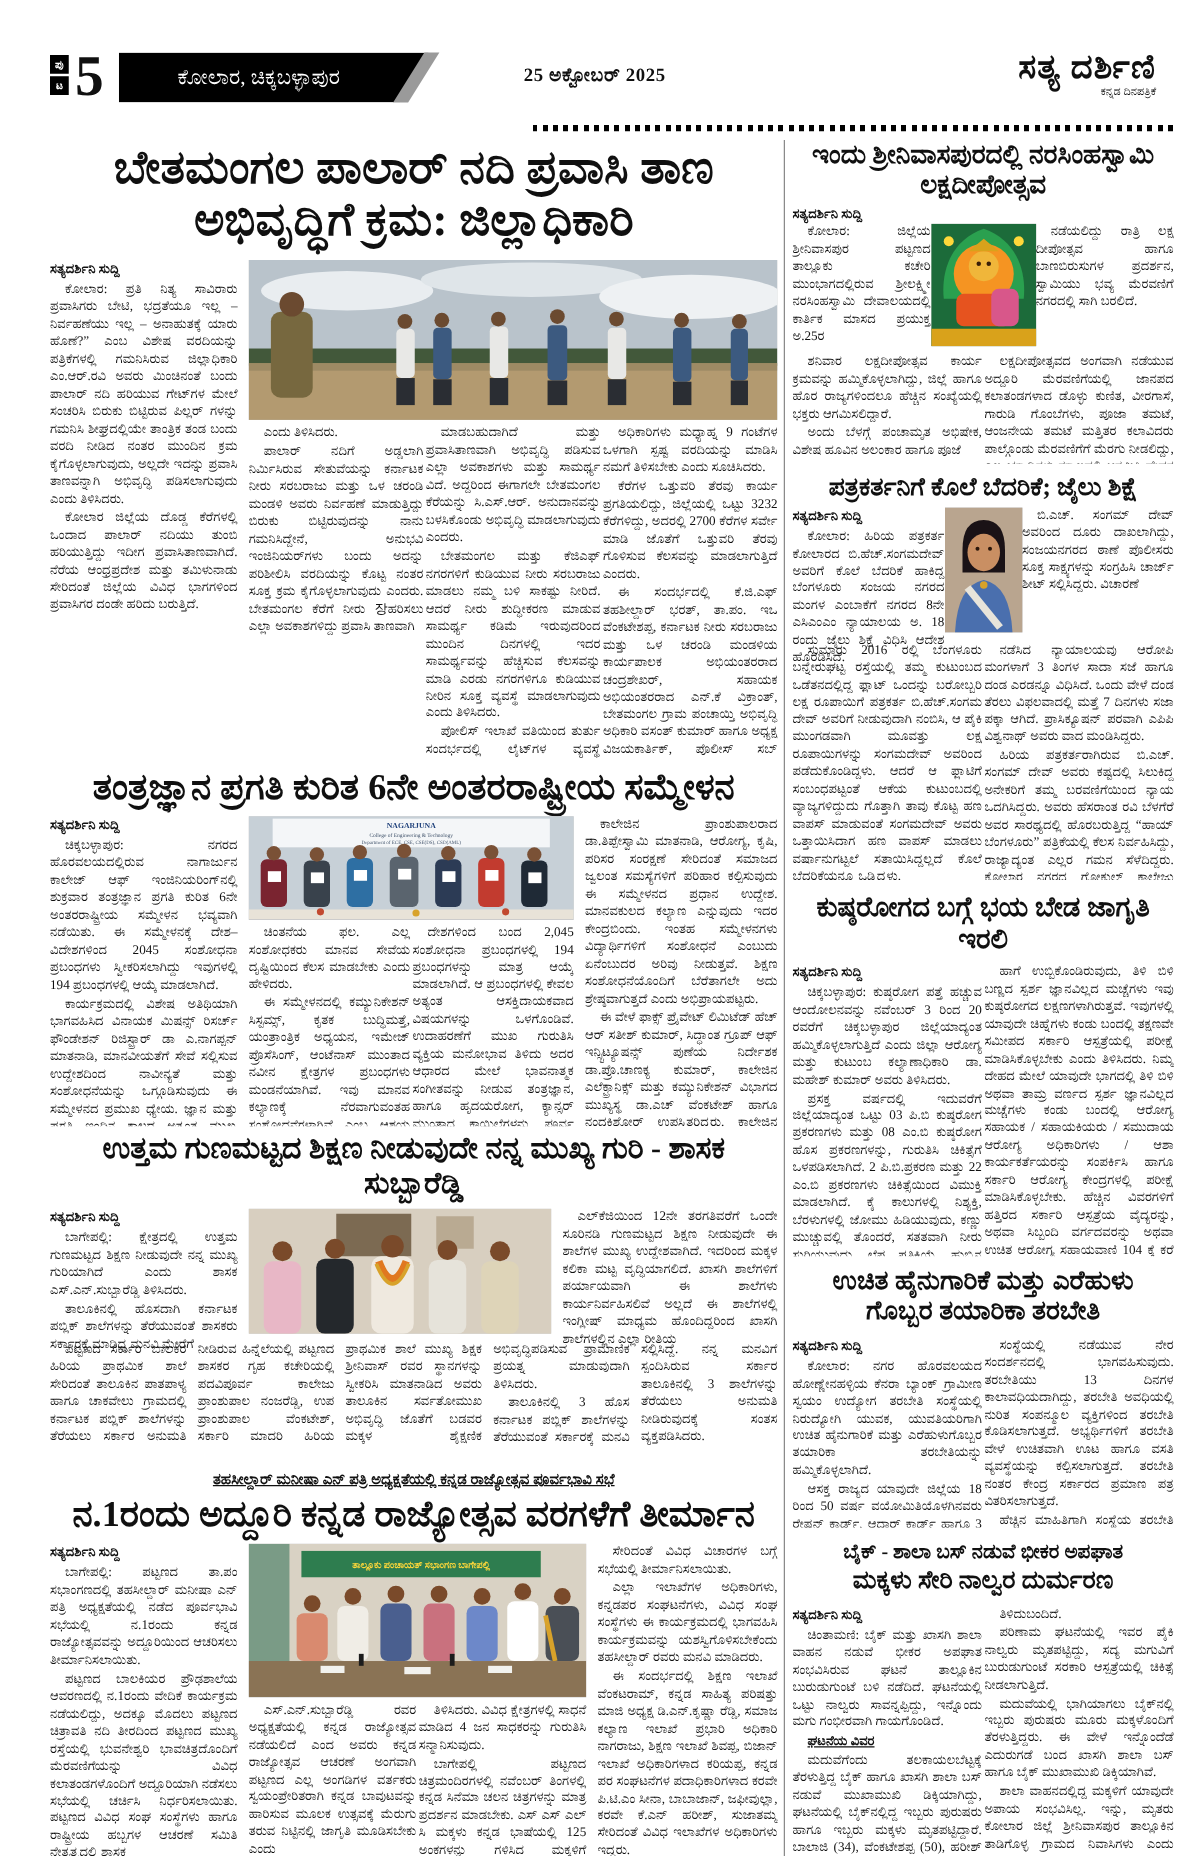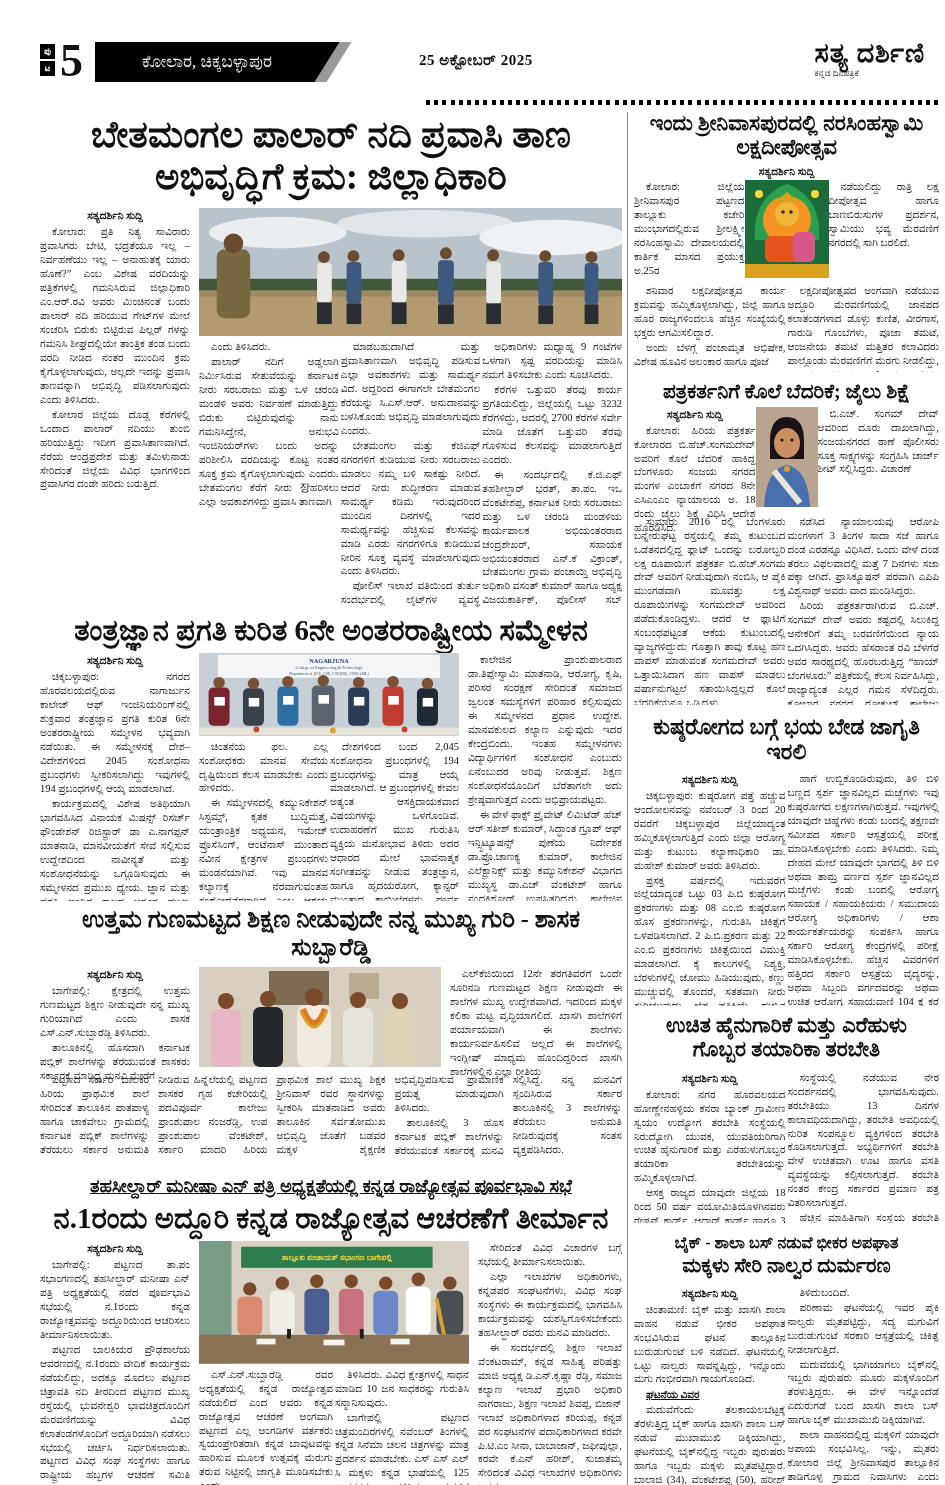--- a/index.html
+++ b/index.html
@@ -12,42 +12,42 @@
   .pgbadges{display:flex;flex-direction:column;gap:2px;margin-top:4px}
   .badge{width:15px;height:15px;background:#000;color:#fff;font-size:8.5px;font-weight:bold;
          display:flex;align-items:center;justify-content:center}
   .pgnum{font-size:46px;font-weight:bold;line-height:.82;margin:2px 12px 0 5px}
   .edwrap{display:flex;margin-top:2px}
   .edbox{background:#000;color:#fff;height:40px;min-width:248px;display:flex;align-items:center;
          justify-content:center;font-weight:normal;font-size:17px;
          clip-path:polygon(0 0,100% 0,calc(100% - 28px) 100%,0 100%);padding:0 40px 0 16px}
   .edshadow{width:12px;height:40px;background:#9a9a9a;transform:skewX(-32deg);margin-left:-16px}
   .dateline{font-weight:bold;font-size:15px;margin:12px 0 0 80px;letter-spacing:.5px}
-  .brand{margin-left:auto;text-align:left;margin-right:14px;margin-top:0}
+  .brand{margin-left:auto;text-align:right;margin-right:14px;margin-top:0}
   .brand-name{font-size:27px;font-weight:bold;letter-spacing:1px;line-height:1}
   .brand-tag{font-size:9px;margin-top:1px}
   .dotrow{height:5px;margin:4px 0 3px 386px;
           background:repeating-linear-gradient(90deg,#000 0 4px,transparent 4px 8.2px)}
   
   .cols{display:flex;align-items:stretch}
   .leftsec{width:582px;flex:none}
   .vr{width:1px;background:#8a8a8a;margin:4px 6px 0 5px}
   .rightsec{flex:1;min-width:0;padding-top:2px}
   article{overflow:hidden}
   .nh{font-weight:bold;text-align:center;line-height:1.14}
   .h-main{font-size:37px;padding:6px 0 10px}
   .h-sub{font-size:29px;padding:4px 0 6px}
   .h-edu{font-size:24px;padding:3px 0 6px}
-  .kicker{font-weight:bold;text-align:center;font-size:18px;text-decoration:underline;padding:4px 0 1px}
+  .kicker{font-weight:bold;text-align:center;font-size:12px;text-decoration:underline;padding:4px 0 1px}
   .h-r1{font-size:21px;padding:2px 6px 5px}
   .h-r2{font-size:20px;padding:2px 0 4px}
   .h-r3{font-size:22px;padding:3px 0 4px}
   .h-r5{font-size:20px;padding:0 0 5px}
   .k-r5{font-size:16px;text-decoration:none;padding:5px 0 2px}
-  .byline{font-weight:bold;text-align:center;font-size:10.5px;margin:1px 0 2px}
+  .byline{font-weight:bold;text-align:left;font-size:10.5px;margin:1px 0 2px}
   .row{display:flex;gap:9px}
   .ncol{font-size:10.5px;line-height:1.33;text-align:justify;min-width:0}
   .ncol p{text-indent:12px;margin-bottom:1px}
   .band{display:flex;gap:2px;margin-top:4px}
   .band>.ncol{flex:1}
   .photo{display:block;width:100%;height:auto;background:#ccc}
   .subhead{font-size:10.5px;font-weight:bold;text-decoration:underline;margin:2px 0 1px;text-indent:12px}
   
   .art-palar .row{height:400px}
   .art-palar .c1{width:150px;flex:none}
@@ -289,21 +289,21 @@
             </div>
         </div>
         <div class="mc5">
             <p>ಪಟ್ಟಣದ ಸರ್ಕಾರಿ ಬಾಲಕರ ಹಿರಿಯ ಪ್ರಾಥಮಿಕ ಶಾಲೆ ಸೇರಿದಂತೆ ತಾಲೂಕಿನ ಪಾತಪಾಳ್ಯ ಹಾಗೂ ಚಾಕವೇಲು ಗ್ರಾಮದಲ್ಲಿ ಕರ್ನಾಟಕ ಪಬ್ಲಿಕ್ ಶಾಲೆಗಳನ್ನು ತೆರೆಯಲು ಸರ್ಕಾರ ಅನುಮತಿ ನೀಡಿರುವ ಹಿನ್ನೆಲೆಯಲ್ಲಿ ಪಟ್ಟಣದ ಶಾಸಕರ ಗೃಹ ಕಚೇರಿಯಲ್ಲಿ ಪದವಿಪೂರ್ವ ಕಾಲೇಜು ಪ್ರಾಂಶುಪಾಲ ನಂಜರೆಡ್ಡಿ, ಉಪ ಪ್ರಾಂಶುಪಾಲ ವೆಂಕಟೇಶ್, ಸರ್ಕಾರಿ ಮಾದರಿ ಹಿರಿಯ ಪ್ರಾಥಮಿಕ ಶಾಲೆ ಮುಖ್ಯ ಶಿಕ್ಷಕ ಶ್ರೀನಿವಾಸ್ ರವರ ಸ್ಥಾನಗಳನ್ನು ಸ್ವೀಕರಿಸಿ ಮಾತನಾಡಿದ ಅವರು ತಾಲೂಕಿನ ಸರ್ವತೋಮುಖ ಅಭಿವೃದ್ಧಿ ಜೊತೆಗೆ ಬಡವರ ಮಕ್ಕಳ ಶೈಕ್ಷಣಿಕ ಅಭಿವೃದ್ಧಿಪಡಿಸುವ ಪ್ರಾಮಾಣಿಕ ಪ್ರಯತ್ನ ಮಾಡುವುದಾಗಿ ತಿಳಿಸಿದರು.</p>
             <p>ತಾಲೂಕಿನಲ್ಲಿ 3 ಹೊಸ ಕರ್ನಾಟಕ ಪಬ್ಲಿಕ್ ಶಾಲೆಗಳನ್ನು ತೆರೆಯುವಂತೆ ಸರ್ಕಾರಕ್ಕೆ ಮನವಿ ಸಲ್ಲಿಸಿದ್ದೆ. ನನ್ನ ಮನವಿಗೆ ಸ್ಪಂದಿಸಿರುವ ಸರ್ಕಾರ ತಾಲೂಕಿನಲ್ಲಿ 3 ಶಾಲೆಗಳನ್ನು ತೆರೆಯಲು ಅನುಮತಿ ನೀಡಿರುವುದಕ್ಕೆ ಸಂತಸ ವ್ಯಕ್ತಪಡಿಸಿದರು.</p>
           </div>
       </article>
 
       <article class="art-raj">
         <div class="kicker">ತಹಸೀಲ್ದಾರ್ ಮನೀಷಾ ಎನ್ ಪತ್ರಿ ಅಧ್ಯಕ್ಷತೆಯಲ್ಲಿ ಕನ್ನಡ ರಾಜ್ಯೋತ್ಸವ ಪೂರ್ವಭಾವಿ ಸಭೆ</div>
-        <h2 class="nh h-sub">ನ.1ರಂದು ಅದ್ದೂರಿ ಕನ್ನಡ ರಾಜ್ಯೋತ್ಸವ ಆಚರಣೆಗೆ ತೀರ್ಮಾನ</h2>
+        <h2 class="nh h-sub">ನ.1ರಂದು ಅದ್ದೂರಿ ಕನ್ನಡ ರಾಜ್ಯೋತ್ಸವ ವರಗಳೆಗೆ ತೀರ್ಮಾನ</h2>
         <div class="row">
           <div class="ncol c1">
             <div class="byline">ಸತ್ಯದರ್ಶಿನಿ ಸುದ್ದಿ</div>
             <div>
                 <p>ಬಾಗೇಪಲ್ಲಿ: ಪಟ್ಟಣದ ತಾ.ಪಂ ಸಭಾಂಗಣದಲ್ಲಿ ತಹಸೀಲ್ದಾರ್ ಮನೀಷಾ ಎನ್ ಪತ್ರಿ ಅಧ್ಯಕ್ಷತೆಯಲ್ಲಿ ನಡೆದ ಪೂರ್ವಭಾವಿ ಸಭೆಯಲ್ಲಿ ನ.1ರಂದು ಕನ್ನಡ ರಾಜ್ಯೋತ್ಸವವನ್ನು ಅದ್ದೂರಿಯಿಂದ ಆಚರಿಸಲು ತೀರ್ಮಾನಿಸಲಾಯಿತು.</p>
                 <p>ಪಟ್ಟಣದ ಬಾಲಕಿಯರ ಪ್ರೌಢಶಾಲೆಯ ಆವರಣದಲ್ಲಿ ನ.1ರಂದು ವೇದಿಕೆ ಕಾರ್ಯಕ್ರಮ ನಡೆಯಲಿದ್ದು, ಅದಕ್ಕೂ ಮೊದಲು ಪಟ್ಟಣದ ಚಿತ್ರಾವತಿ ನದಿ ತೀರದಿಂದ ಪಟ್ಟಣದ ಮುಖ್ಯ ರಸ್ತೆಯಲ್ಲಿ ಭುವನೇಶ್ವರಿ ಭಾವಚಿತ್ರದೊಂದಿಗೆ ಮೆರವಣಿಗೆಯನ್ನು ವಿವಿಧ ಕಲಾತಂಡಗಳೊಂದಿಗೆ ಅದ್ದೂರಿಯಾಗಿ ನಡೆಸಲು ಸಭೆಯಲ್ಲಿ ಚರ್ಚಿಸಿ ನಿರ್ಧರಿಸಲಾಯಿತು. ಪಟ್ಟಣದ ವಿವಿಧ ಸಂಘ ಸಂಸ್ಥೆಗಳು ಹಾಗೂ ರಾಷ್ಟ್ರೀಯ ಹಬ್ಬಗಳ ಆಚರಣೆ ಸಮಿತಿ ನೇತೃತ್ವದಲ್ಲಿ ಶಾಸಕ</p>
               </div>
           </div>
           <div class="mid">
             <svg class="photo" viewBox="0 0 282 128" width="282" height="128">
@@ -339,21 +339,21 @@
               <g fill="#1c1c1c">
                   <rect x="92" y="92" width="4" height="10"></rect>
                   <rect x="168" y="92" width="4" height="10"></rect>
                 </g>
             </svg>
             <div class="band">
               <div class="ncol">
                   <p>ಎಸ್.ಎನ್.ಸುಬ್ಬಾರೆಡ್ಡಿ ರವರ ಅಧ್ಯಕ್ಷತೆಯಲ್ಲಿ ಕನ್ನಡ ರಾಜ್ಯೋತ್ಸವ ನಡೆಯಲಿದೆ ಎಂದ ಅವರು ಕನ್ನಡ ರಾಜ್ಯೋತ್ಸವ ಆಚರಣೆ ಅಂಗವಾಗಿ ಪಟ್ಟಣದ ಎಲ್ಲ ಅಂಗಡಿಗಳ ವರ್ತಕರು ಸ್ವಯಂಪ್ರೇರಿತರಾಗಿ ಕನ್ನಡ ಬಾವುಟವನ್ನು ಹಾರಿಸುವ ಮೂಲಕ ಉತ್ಸವಕ್ಕೆ ಮೆರುಗು ತರುವ ನಿಟ್ಟಿನಲ್ಲಿ ಜಾಗೃತಿ ಮೂಡಿಸಬೇಕು ಎಂದು</p>
                 </div>
               <div class="ncol">
-                  <p>ತಿಳಿಸಿದರು. ವಿವಿಧ ಕ್ಷೇತ್ರಗಳಲ್ಲಿ ಸಾಧನೆ ಮಾಡಿದ 10 ಜನ ಸಾಧಕರನ್ನು ಗುರುತಿಸಿ ಸನ್ಮಾನಿಸುವುದು.</p>
+                  <p>ತಿಳಿಸಿದರು. ವಿವಿಧ ಕ್ಷೇತ್ರಗಳಲ್ಲಿ ಸಾಧನೆ ಮಾಡಿದ 4 ಜನ ಸಾಧಕರನ್ನು ಗುರುತಿಸಿ ಸನ್ಮಾನಿಸುವುದು.</p>
                   <p>ಬಾಗೇಪಲ್ಲಿ ಪಟ್ಟಣದ ಚಿತ್ರಮಂದಿರಗಳಲ್ಲಿ ನವೆಂಬರ್ ತಿಂಗಳಲ್ಲಿ ಕನ್ನಡ ಸಿನೆಮಾ ಚಲನ ಚಿತ್ರಗಳನ್ನು ಮಾತ್ರ ಪ್ರದರ್ಶನ ಮಾಡಬೇಕು. ಎಸ್ ಎಸ್ ಎಲ್ ಸಿ ಮಕ್ಕಳು ಕನ್ನಡ ಭಾಷೆಯಲ್ಲಿ 125 ಅಂಕಗಳನ್ನು ಗಳಿಸಿದ ಮಕ್ಕಳಿಗೆ ಸನ್ಮಾನಿಸುವುದು</p>
                 </div>
             </div>
           </div>
           <div class="ncol c4">
               <p>ಸೇರಿದಂತೆ ವಿವಿಧ ವಿಚಾರಗಳ ಬಗ್ಗೆ ಸಭೆಯಲ್ಲಿ ತೀರ್ಮಾನಿಸಲಾಯಿತು.</p>
               <p>ಎಲ್ಲಾ ಇಲಾಖೆಗಳ ಅಧಿಕಾರಿಗಳು, ಕನ್ನಡಪರ ಸಂಘಟನೆಗಳು, ವಿವಿಧ ಸಂಘ ಸಂಸ್ಥೆಗಳು ಈ ಕಾರ್ಯಕ್ರಮದಲ್ಲಿ ಭಾಗವಹಿಸಿ ಕಾರ್ಯಕ್ರಮವನ್ನು ಯಶಸ್ವಿಗೊಳಿಸಬೇಕೆಂದು ತಹಸೀಲ್ದಾರ್ ರವರು ಮನವಿ ಮಾಡಿದರು.</p>
               <p>ಈ ಸಂದರ್ಭದಲ್ಲಿ ಶಿಕ್ಷಣ ಇಲಾಖೆ ವೆಂಕಟರಾಮ್, ಕನ್ನಡ ಸಾಹಿತ್ಯ ಪರಿಷತ್ತು ಮಾಜಿ ಅಧ್ಯಕ್ಷ ಡಿ.ಎನ್.ಕೃಷ್ಣಾ ರೆಡ್ಡಿ, ಸಮಾಜ ಕಲ್ಯಾಣ ಇಲಾಖೆ ಪ್ರಭಾರಿ ಅಧಿಕಾರಿ ನಾಗರಾಜು, ಶಿಕ್ಷಣ ಇಲಾಖೆ ಶಿವಪ್ಪ, ಬಿಜಾನ್ ಇಲಾಖೆ ಅಧಿಕಾರಿಗಳಾದ ಕರಿಯಪ್ಪ, ಕನ್ನಡ ಪರ ಸಂಘಟನೆಗಳ ಪದಾಧಿಕಾರಿಗಳಾದ ಕರವೇ ಪಿ.ಟಿ.ಎಂ ಸೀನಾ, ಬಾಬಾಜಾನ್, ಜಫೀವುಲ್ಲಾ, ಕರವೇ ಕೆ.ಎನ್ ಹರೀಶ್, ಸುಜಾತಮ್ಮ ಸೇರಿದಂತೆ ವಿವಿಧ ಇಲಾಖೆಗಳ ಅಧಿಕಾರಿಗಳು ಇದ್ದರು.</p>
             </div>
         </div>

